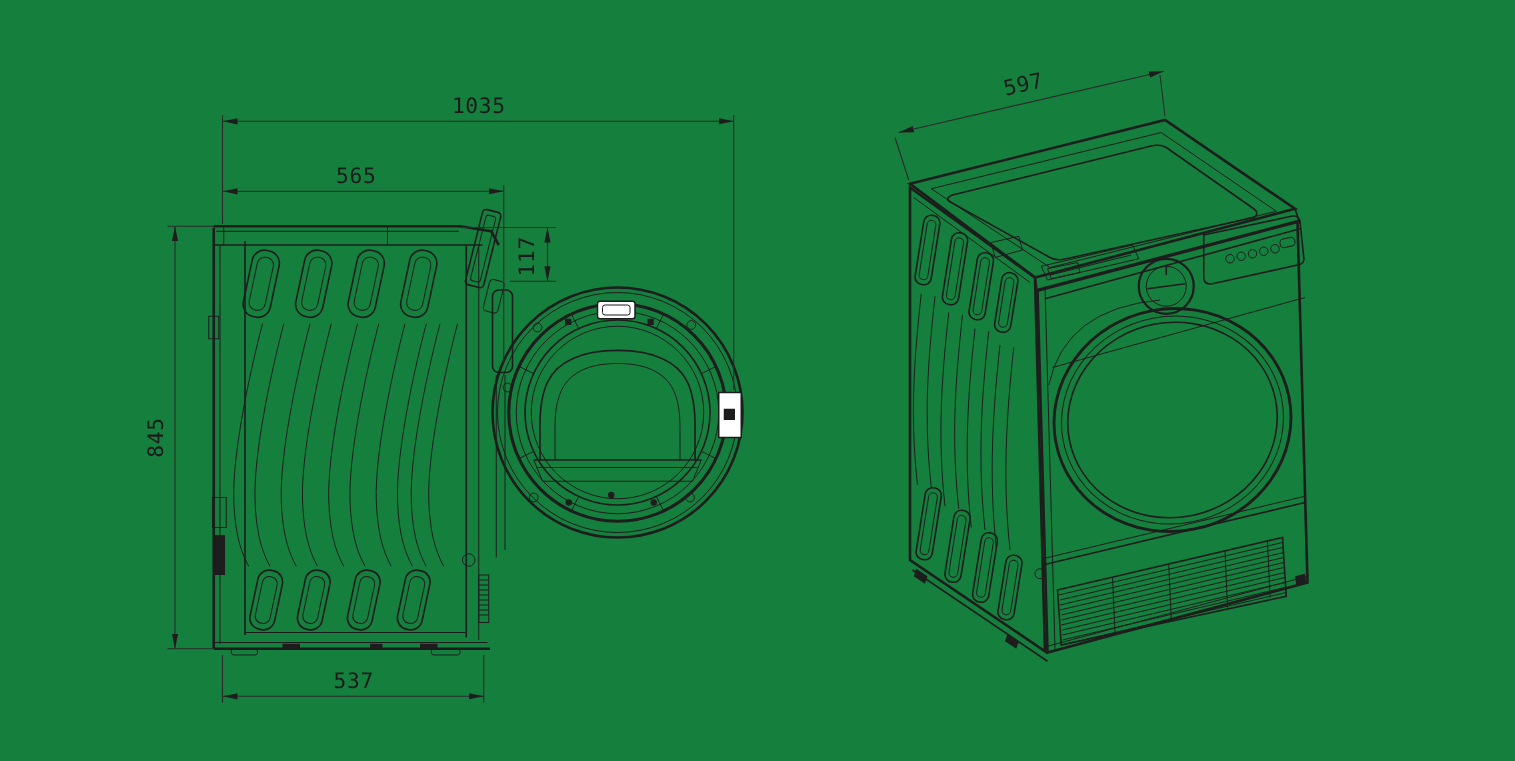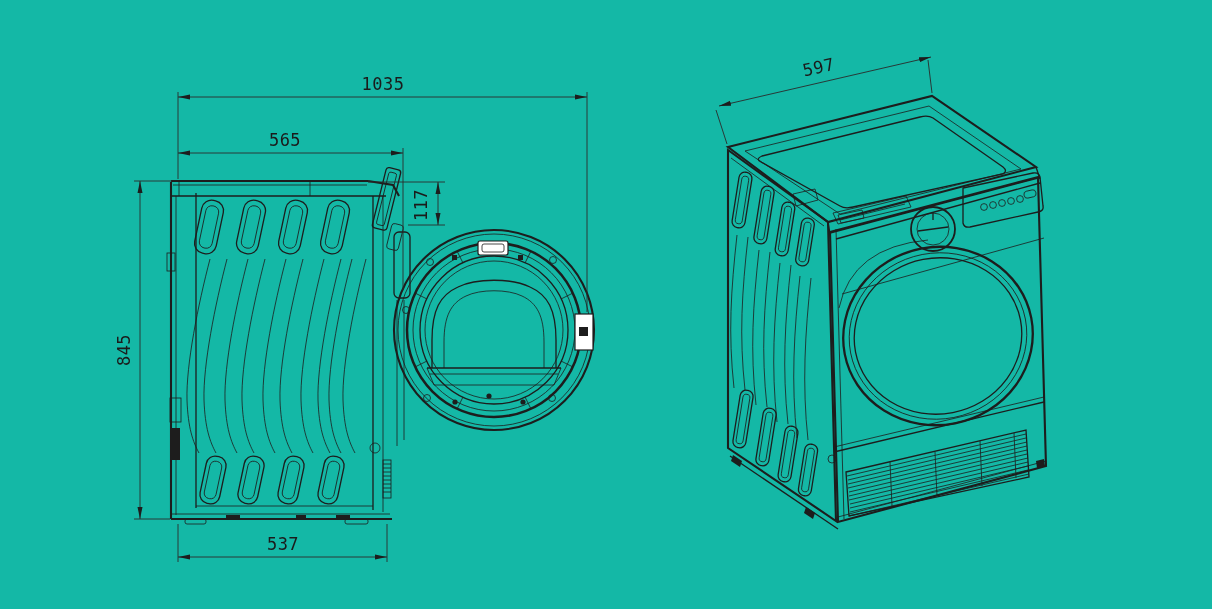--- a/index.html
+++ b/index.html
@@ -1,16 +1,16 @@
 <!DOCTYPE html>
 <html><head>
 <meta charset="utf-8">
 <style>
   html,body{margin:0;padding:0;background:#fff;}
-  .stage{position:relative;width:1212px;height:609px;background:#14b8a6;overflow:hidden;}
+  .stage{position:relative;width:1212px;height:609px;background:#15803d;overflow:hidden;}
   svg{display:block;}
   svg text{font-family:"DejaVu Sans Mono","Liberation Mono",monospace;fill:#1b1b1b;}
   .dimtxt{font-size:17px;letter-spacing:0.5px;}
   .oln{stroke:#1d1d1d;fill:none;}
   .thick{stroke-width:2.1;}
   .med{stroke-width:1.3;}
   .thin{stroke-width:0.8;}
   .dim{stroke:#2a2a2a;stroke-width:0.9;fill:none;}
   .fillb{fill:#1d1d1d;stroke:none;}
 </style>

